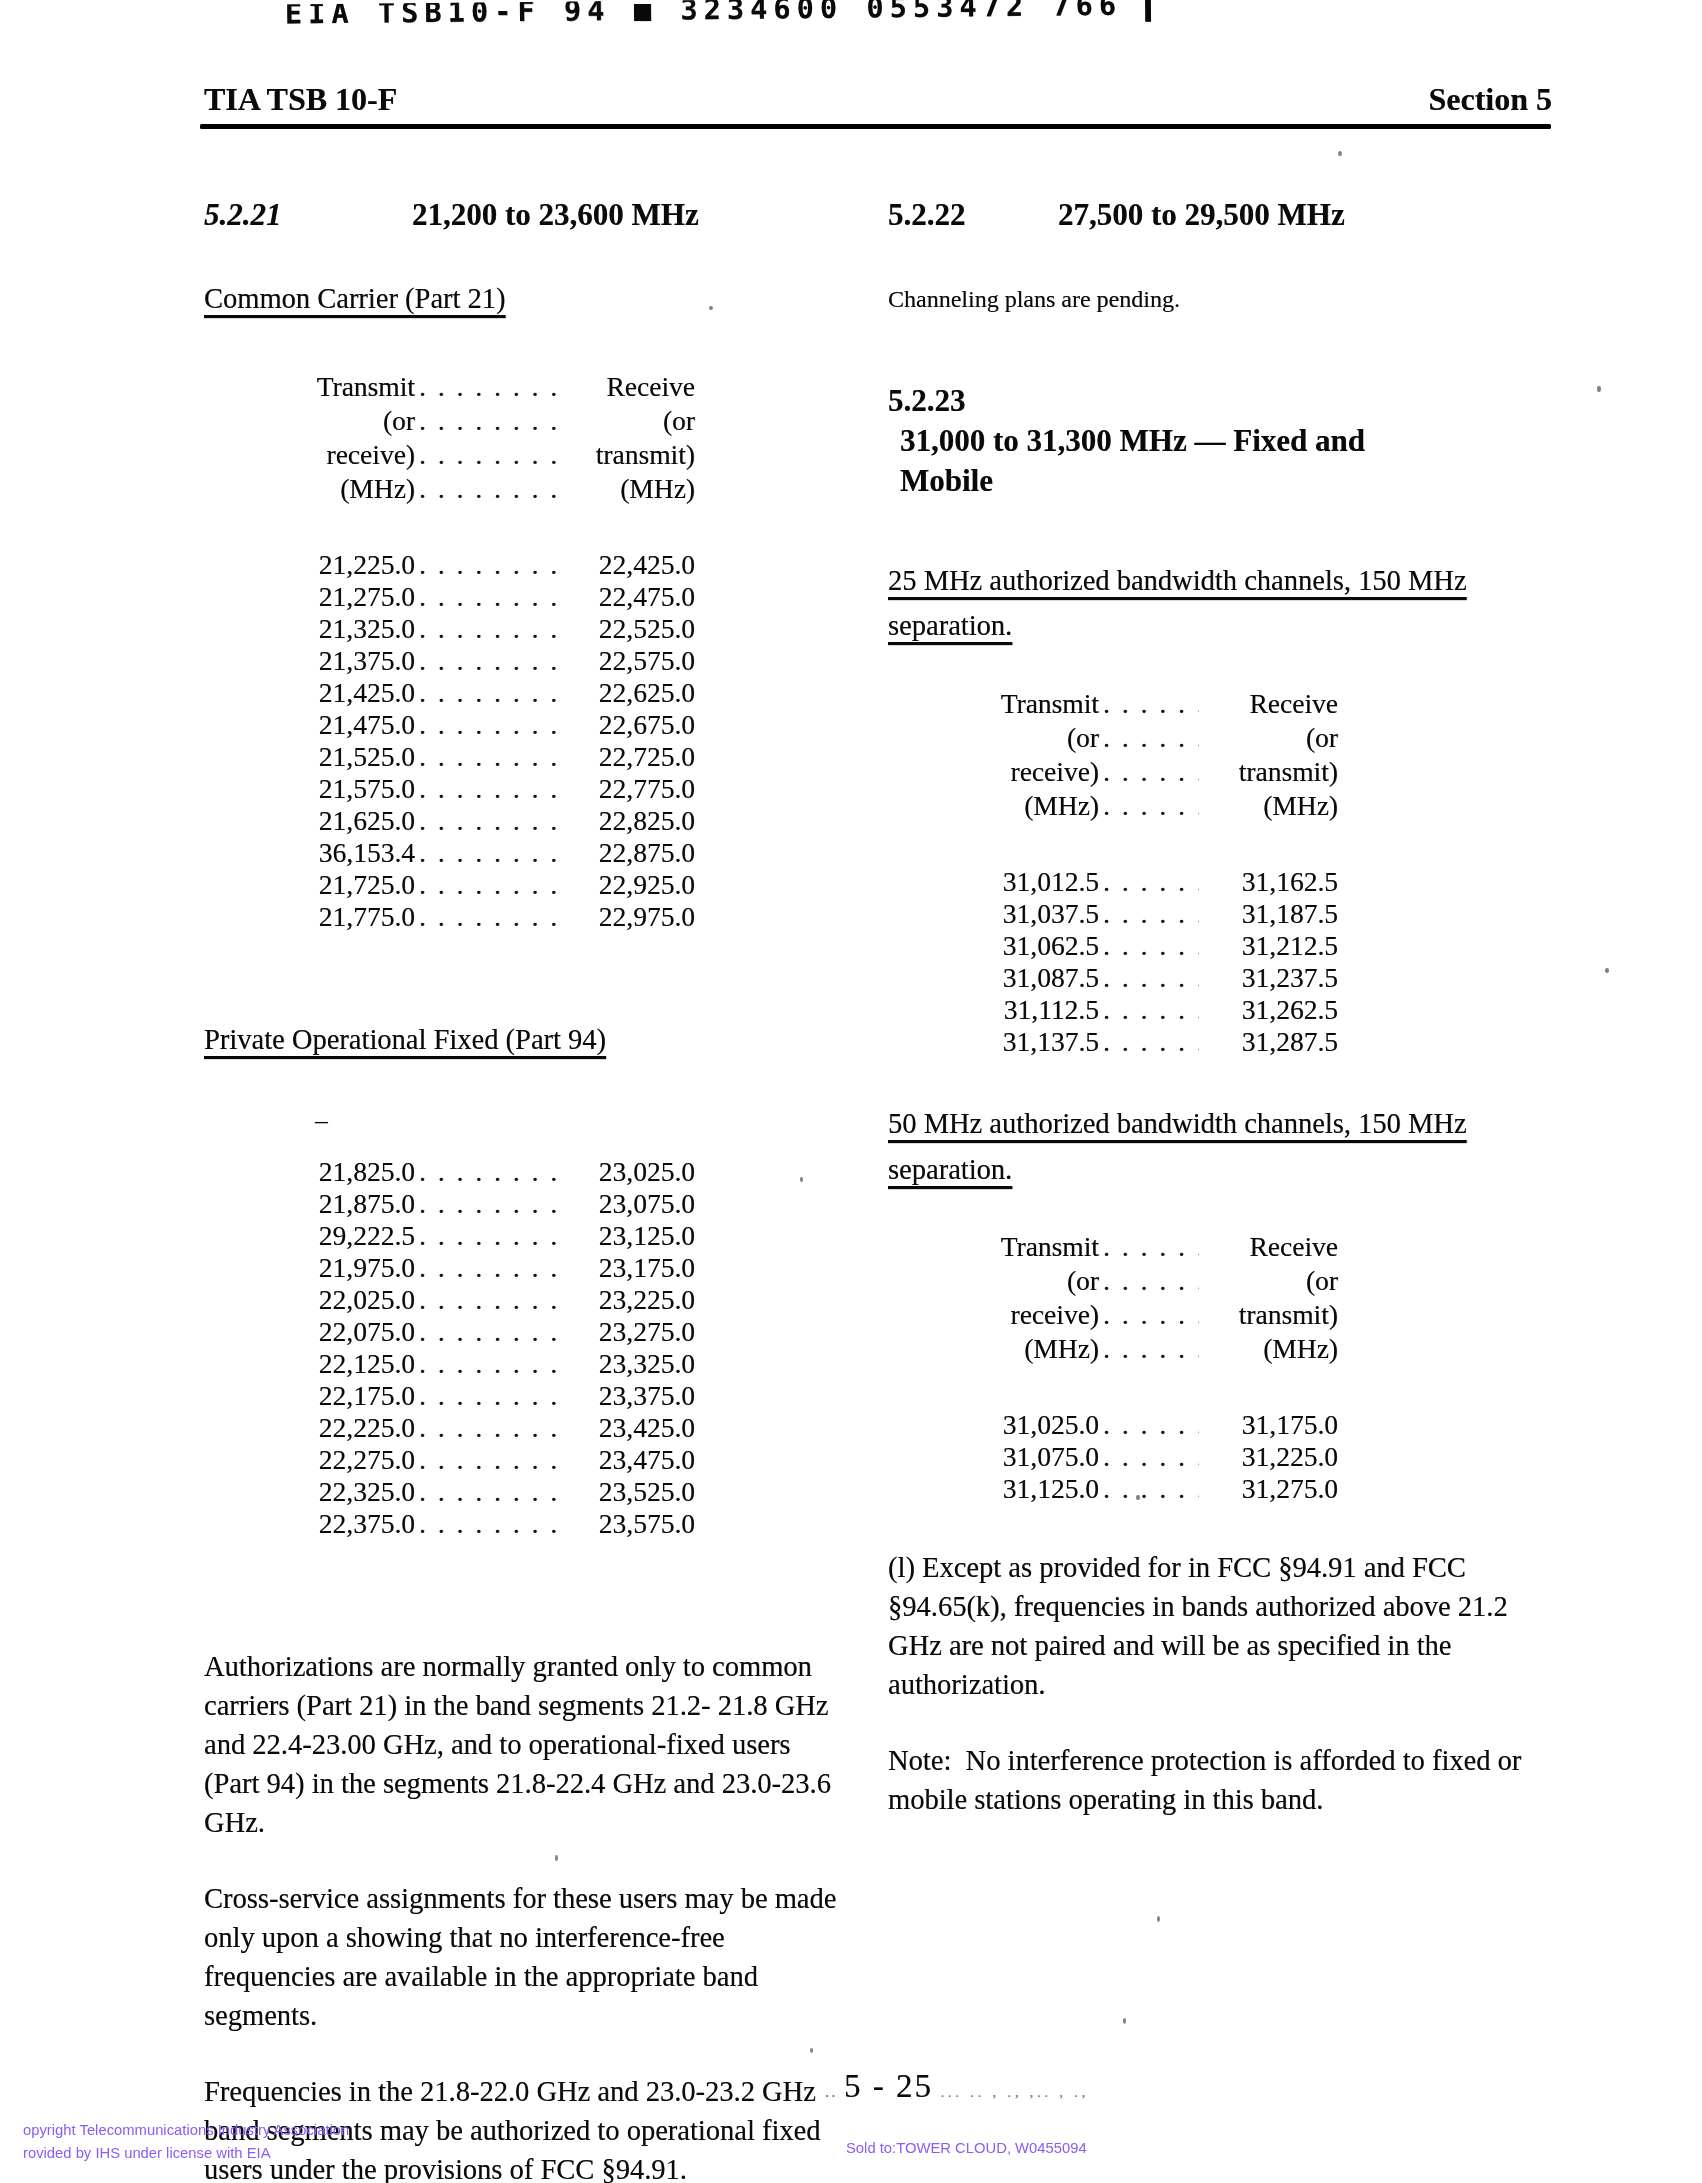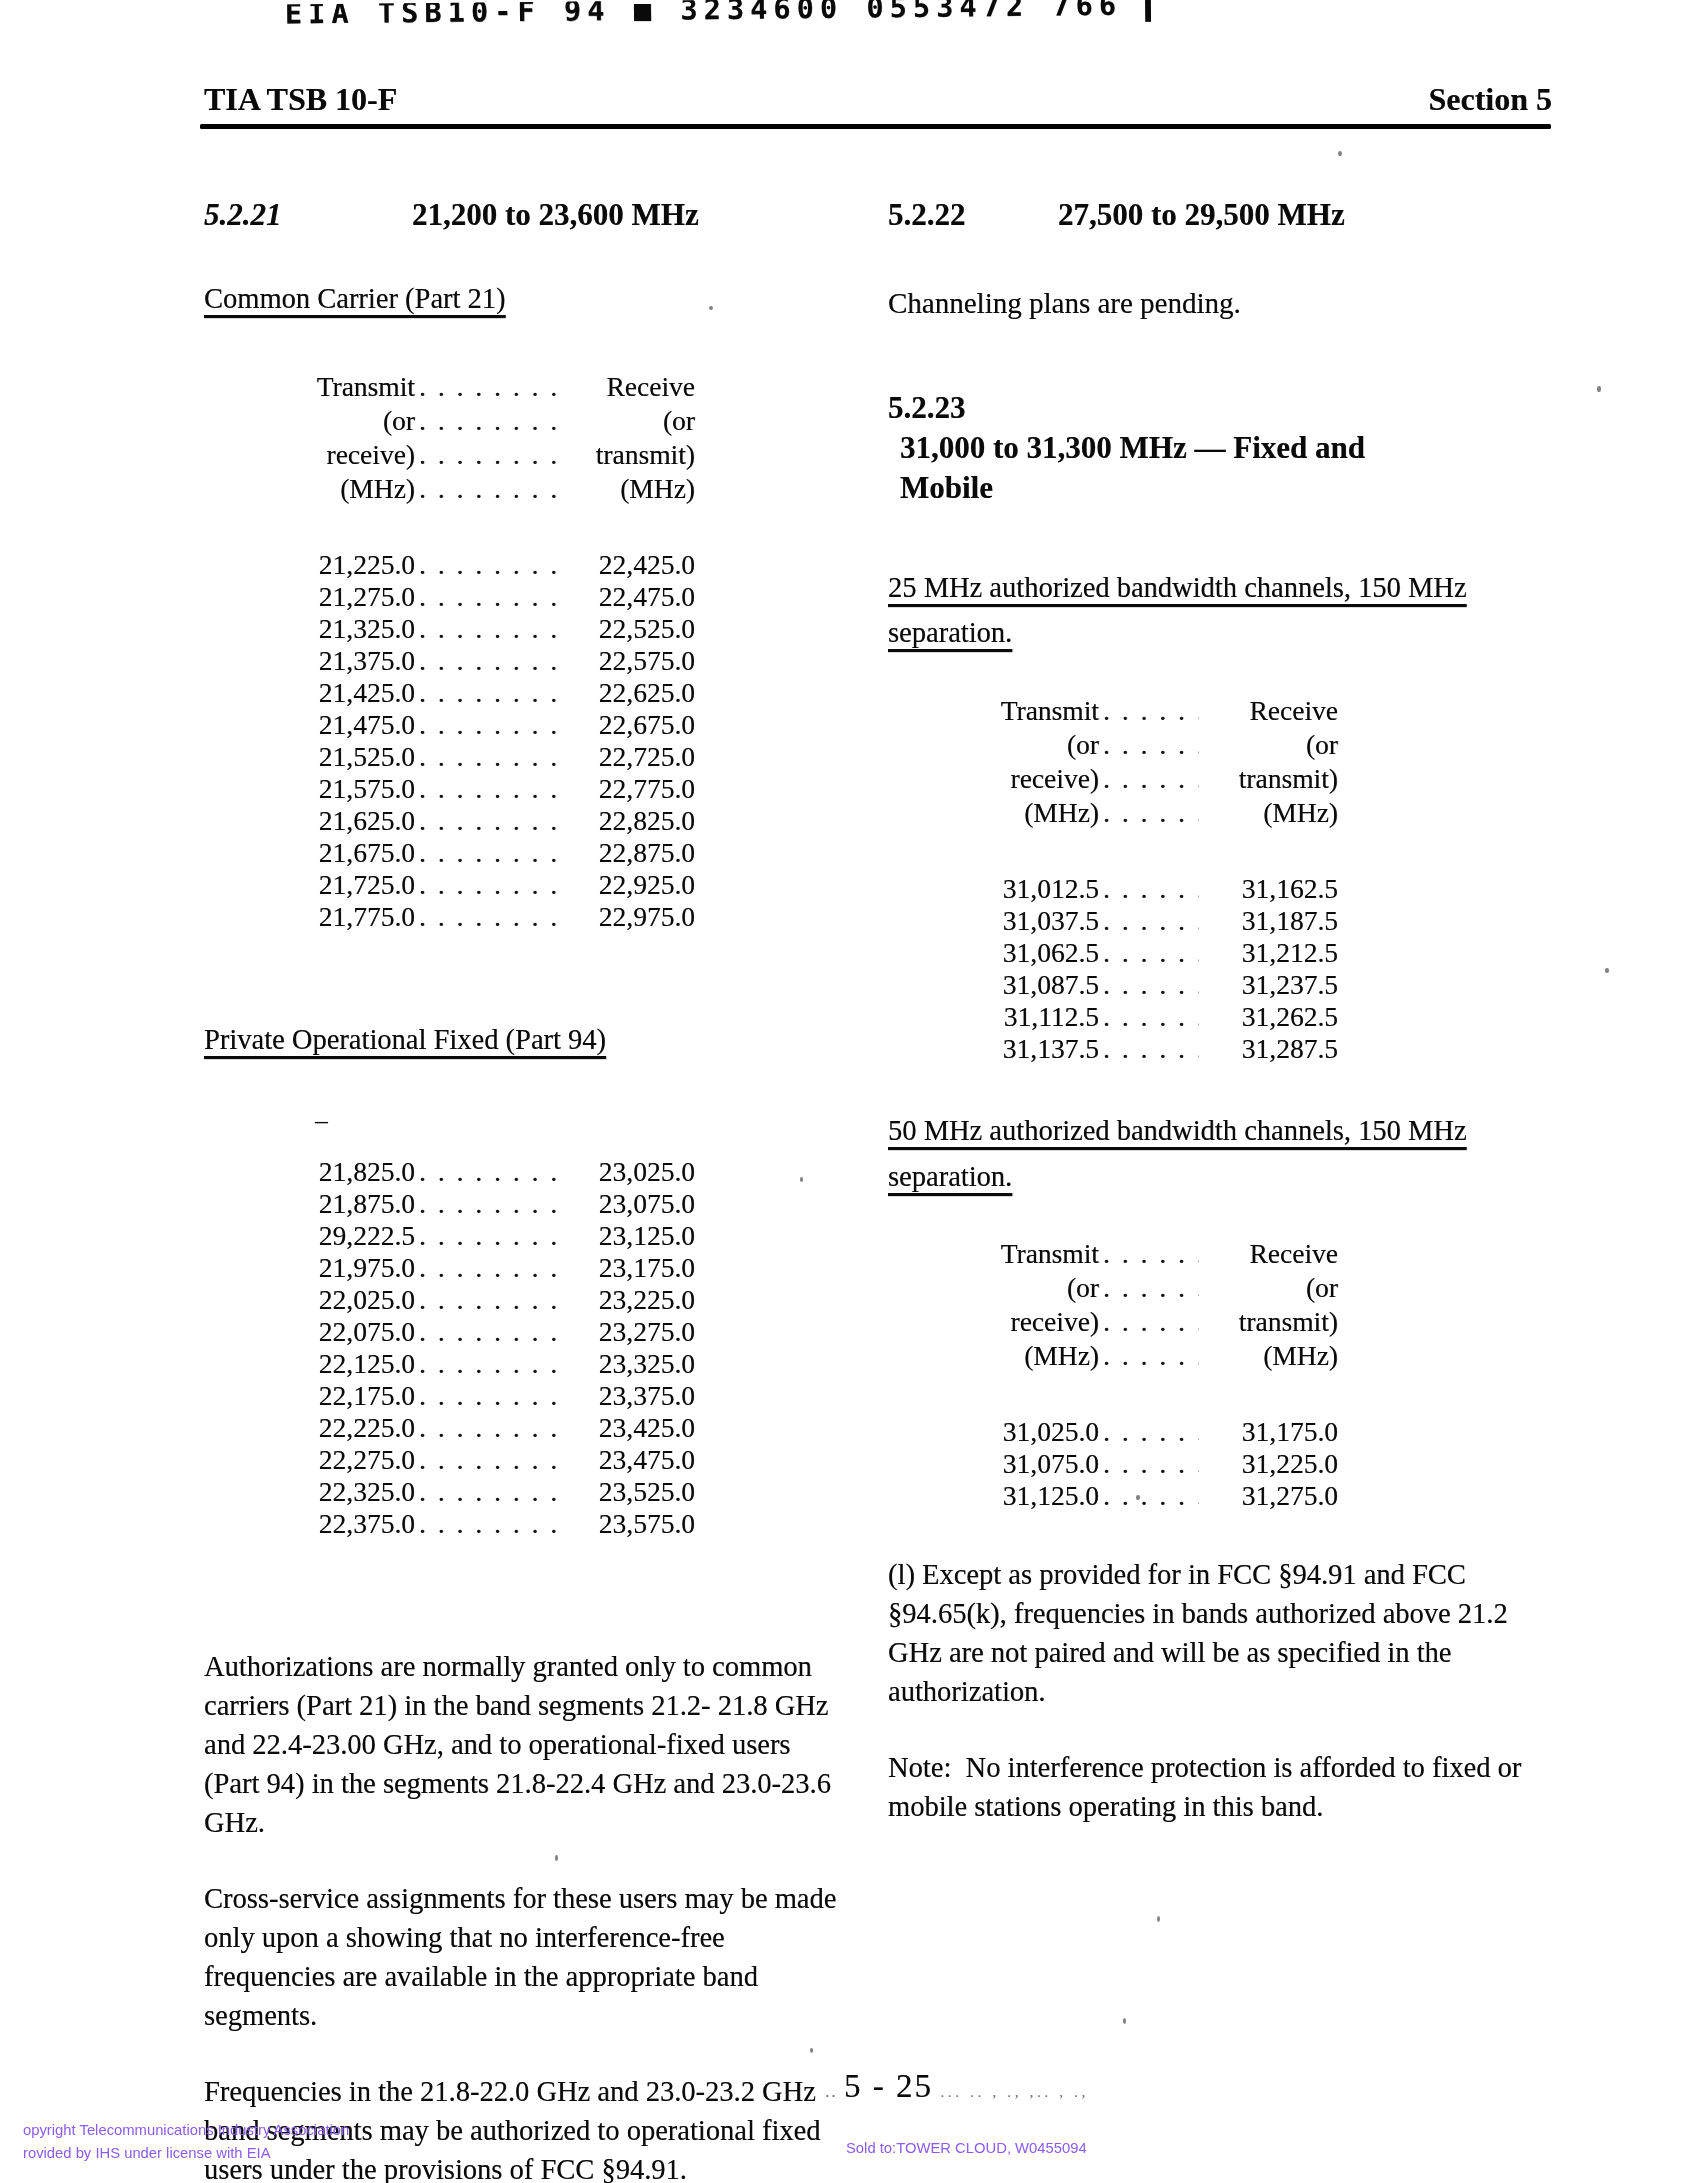--- a/index.html
+++ b/index.html
@@ -50,21 +50,21 @@
 
   .subhead{
     font-size:28.5px;line-height:1.6;
     text-decoration:underline;
     text-decoration-thickness:2.5px;
     text-underline-offset:7.1px;
     margin:0 0 48px 0;
   }
   .col-right .subhead{max-width:647px;margin-bottom:38px;}
 
-  .plain{font-size:29px;line-height:1.4;margin:0 0 64px 0;}
+  .plain{font-size:24px;line-height:1.4;margin:0 0 64px 0;}
 
   .leader-block{margin-left:76px;}
   .col-left  .leader-block{width:415px;}
   .col-right .leader-block{width:374px;}
   .lb-header{margin-bottom:43px;}
   .lb-table{margin-bottom:0;}
   .col-right .lb-table{margin-bottom:43px;}
 
   .lrow{display:flex;align-items:baseline;font-size:27.5px;line-height:32px;}
   .hrow{line-height:34px;}
@@ -204,21 +204,21 @@
           <span class="cr">22,775.0</span>
         </div>
 
         <div class="lrow">
           <span class="cl">21,625.0</span>
           <span class="dots"></span>
           <span class="cr">22,825.0</span>
         </div>
 
         <div class="lrow">
-          <span class="cl">21,675.0</span>
+          <span class="cl">36,153.4</span>
           <span class="dots"></span>
           <span class="cr">22,875.0</span>
         </div>
 
         <div class="lrow">
           <span class="cl">21,725.0</span>
           <span class="dots"></span>
           <span class="cr">22,925.0</span>
         </div>
 

